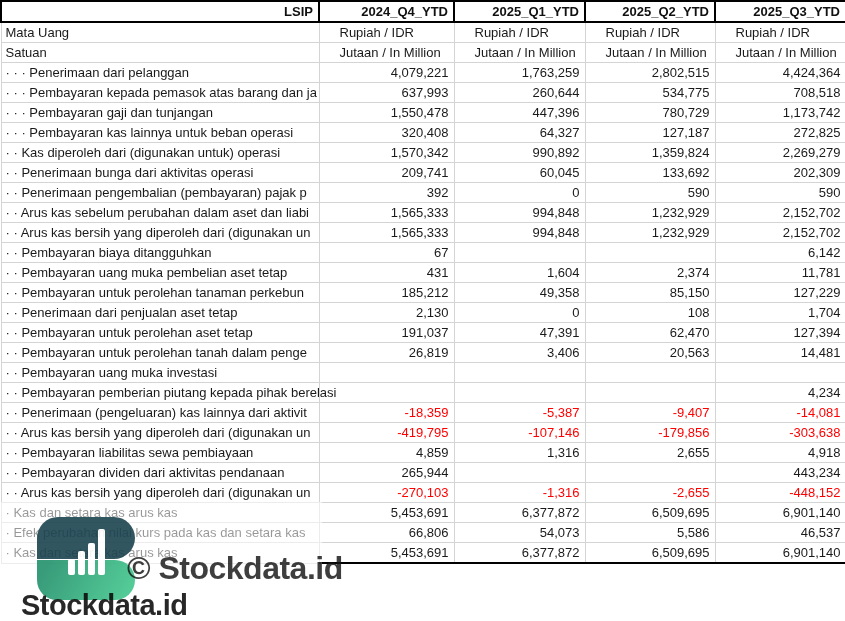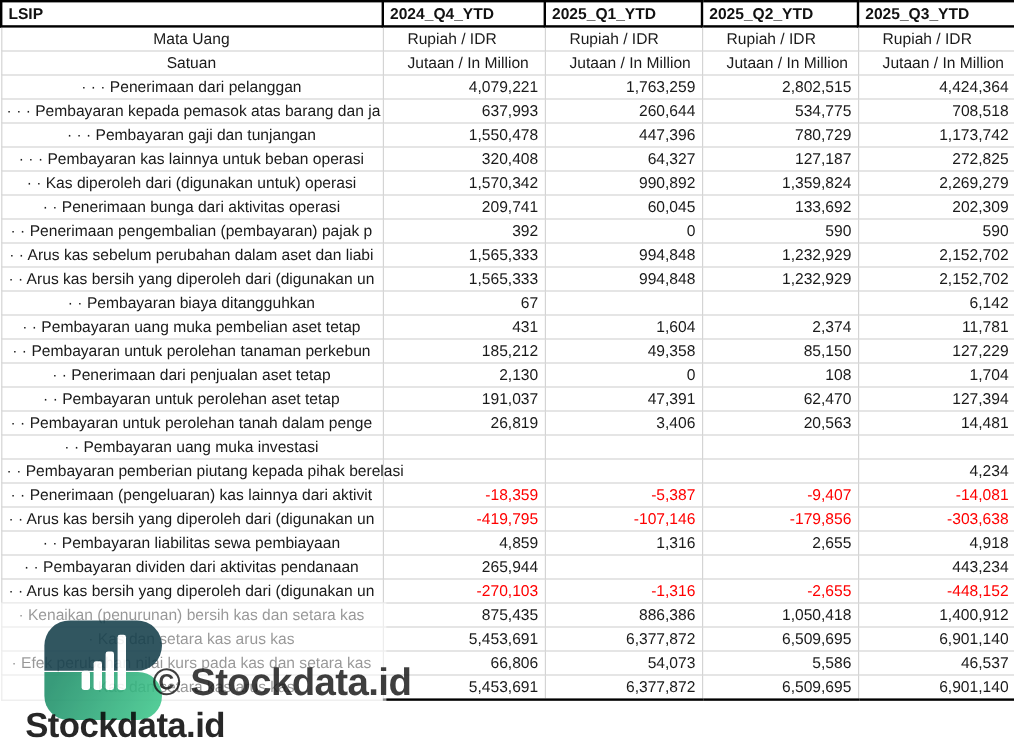--- a/index.html
+++ b/index.html
@@ -13,24 +13,24 @@
     position:absolute;left:0;top:0;
     font-size:13px;color:#1a1a1a;
   }
   col.c0{width:318px;} col.c1{width:135px;} col.c2{width:131px;} col.c3{width:130px;} col.c4{width:131px;}
   th,td{
     height:20px;line-height:19px;box-sizing:border-box;
     padding:0 5px;white-space:nowrap;overflow:hidden;
     border:1px solid #d4d4d4;font-weight:normal;
   }
   thead th{
-    border:2px solid #000000;font-weight:bold;text-align:left;
+    border:2px solid #000000;font-weight:bold;text-align:right;
     font-size:13px;color:#111;background:#fff;
   }
-  td.lbl{text-align:center;padding-left:4px;}
+  td.lbl{text-align:left;padding-left:4px;}
   td.meta{text-align:left;padding-left:20px;}
   td.num{text-align:right;padding-right:5px;}
   td.neg{color:#ff0000;}
   td.spill{overflow:visible;position:relative;z-index:2;margin-left:48px;}
   tr.lastrow td.num{border-bottom:2px solid #000000;}
   
   .wm-backdrop{
     position:absolute;left:0;top:502px;width:322px;height:119px;
     background:rgba(255,255,255,0.55);z-index:5;pointer-events:none;
   }
@@ -247,27 +247,20 @@
         <td class="num">443,234</td>
       </tr>
       <tr>
         <td class="lbl">· · Arus kas bersih yang diperoleh dari (digunakan un</td>
         <td class="num neg">-270,103</td>
         <td class="num neg">-1,316</td>
         <td class="num neg">-2,655</td>
         <td class="num neg">-448,152</td>
       </tr>
       <tr>
-        <td class="lbl">· Kenaikan (penurunan) bersih kas dan setara kas</td>
-        <td class="num">875,435</td>
-        <td class="num">886,386</td>
-        <td class="num">1,050,418</td>
-        <td class="num">1,400,912</td>
-      </tr>
-      <tr>
         <td class="lbl">· Kas dan setara kas arus kas</td>
         <td class="num">5,453,691</td>
         <td class="num">6,377,872</td>
         <td class="num">6,509,695</td>
         <td class="num">6,901,140</td>
       </tr>
       <tr>
         <td class="lbl">· Efek perubahan nilai kurs pada kas dan setara kas</td>
         <td class="num">66,806</td>
         <td class="num">54,073</td>

